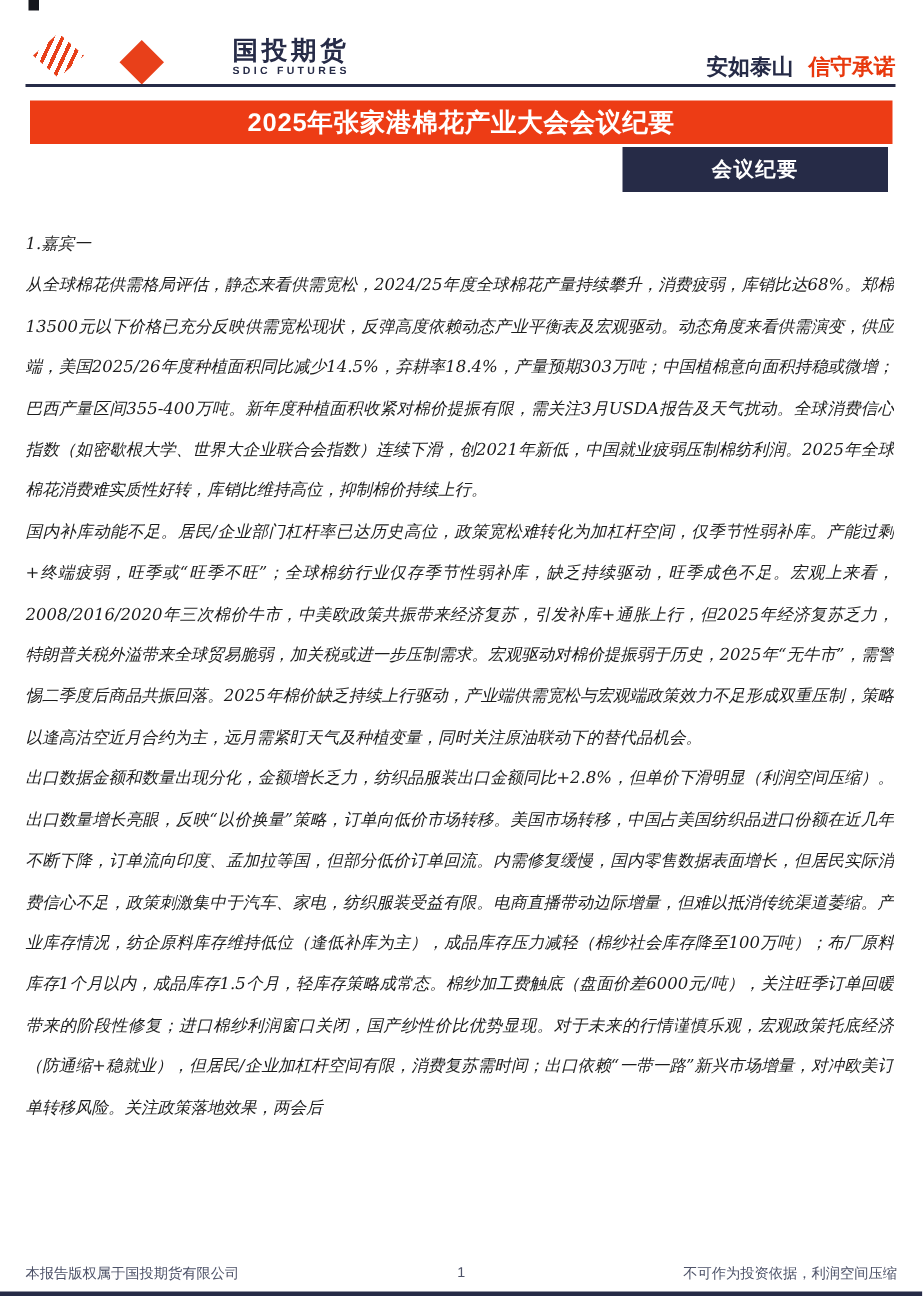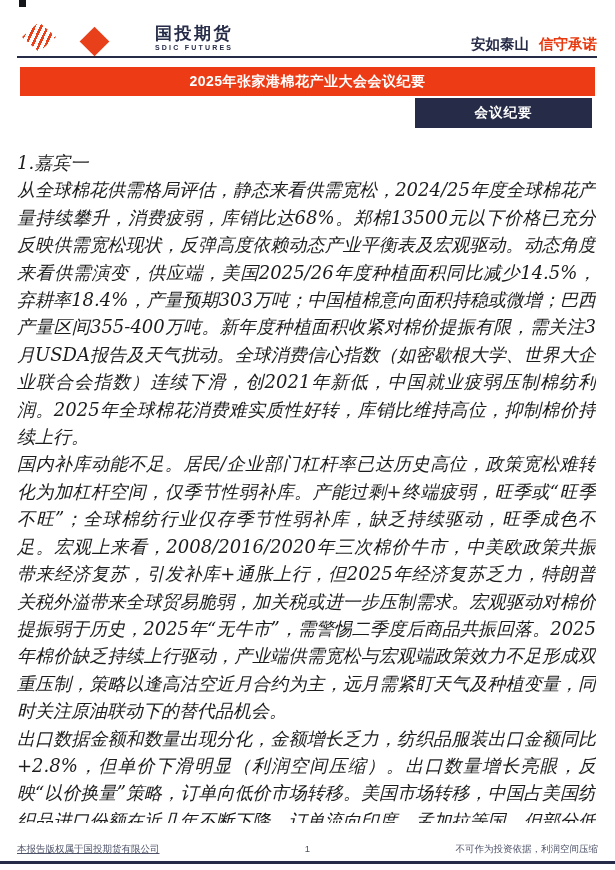--- a/index.html
+++ b/index.html
@@ -28,42 +28,42 @@
   .slogan{position:absolute;right:0;top:17px;font-size:14.5px;font-weight:bold;white-space:nowrap;}
   .slogan .navy{color:#262b47;}
   .slogan .red{color:#e8380d;margin-left:6px;}
   .header-rule{position:absolute;left:17px;top:56px;width:580px;height:2px;background:#262b47;}
 
   
   .banner{
     position:absolute;left:20px;top:67px;width:575px;height:29px;background:#ed3c15;
     display:flex;align-items:center;justify-content:center;
   }
-  .banner-title{color:#ffffff;font-size:14px;font-weight:bold;letter-spacing:.5px;}
+  .banner-title{color:#ffffff;font-size:17px;font-weight:bold;letter-spacing:.5px;}
   .doc-label-box{
     position:absolute;left:415px;top:98px;width:177px;height:30px;background:#262b47;
     display:flex;align-items:center;justify-content:center;
   }
   .doc-label{color:#ffffff;font-size:13.5px;font-weight:bold;letter-spacing:1px;}
 
   
   .body-text{
     position:absolute;left:17px;top:149px;width:579px;height:674px;overflow:hidden;
     font-family:"DejaVu Serif","Liberation Serif",serif;font-style:italic;
-    font-size:18px;line-height:27.4px;color:#1c1c1c;text-align:justify;
+    font-size:11px;line-height:27.4px;color:#1c1c1c;text-align:justify;
   }
   .body-text p{margin:0;}
   .sec-heading{margin:0;}
 
   
   .footer{
     position:absolute;left:17px;right:17px;top:843px;height:16px;
     font-size:9.5px;color:#4d5268;
   }
-  .footer .f-left{position:absolute;left:0;top:0;text-decoration:underline;}
+  .footer .f-left{position:absolute;left:0;top:0;}
   .footer .f-page{position:absolute;left:0;right:0;text-align:center;top:0;}
   .footer .f-right{position:absolute;right:0;top:0;}
   .bottom-rule{position:absolute;left:0;top:861px;width:615px;height:3px;background:#262b47;}
 </style>
 </head>
 <body>
 
 <div class="page">
 
   <div class="corner-mark"></div>

